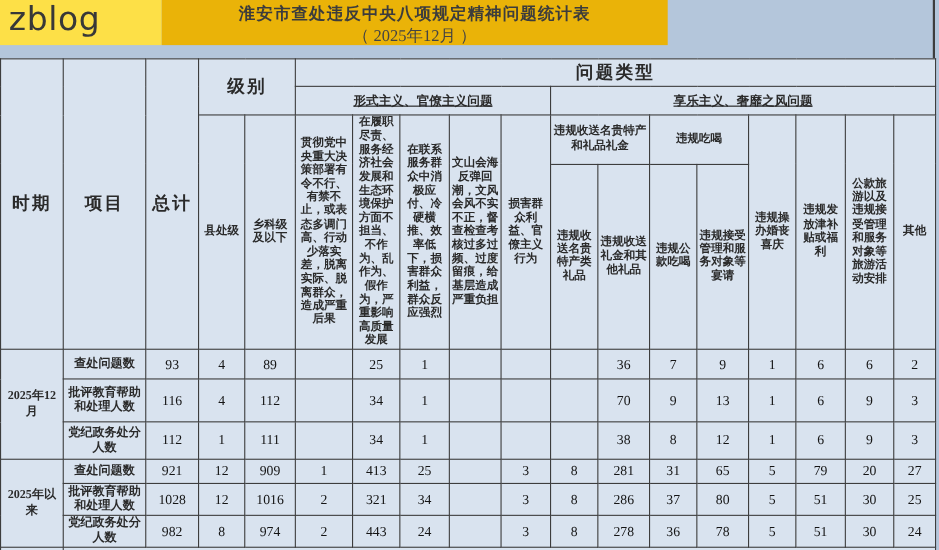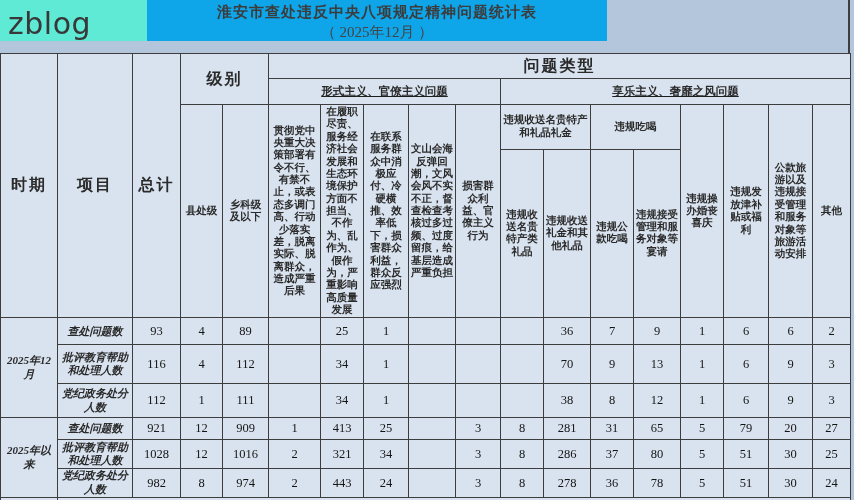--- a/index.html
+++ b/index.html
@@ -5,30 +5,30 @@
   * { box-sizing: border-box; margin: 0; padding: 0; }
   html, body { width: 854px; height: 500px; overflow: hidden; }
   body {
     position: relative;
     background: #b4c6db;
     font-family: "Liberation Serif", "DejaVu Serif", serif;
     color: #1b1b1b;
   }
   .brand-box {
     position: absolute; left: 0; top: 0; width: 147px; height: 41px;
-    background: #5eead4; display: flex; align-items: flex-end;
+    background: #fde047; display: flex; align-items: flex-start;
   }
   .brand {
     font-family: "DejaVu Sans", "Liberation Sans", sans-serif;
     font-size: 30px; font-weight: 400; color: #383838;
     padding-left: 8px; letter-spacing: 0.5px;
   }
   .title-box {
     position: absolute; left: 147px; top: 0; width: 460px; height: 41px;
-    background: #0ea5e9; text-align: center; padding-top: 3px;
+    background: #eab308; text-align: center; padding-top: 3px;
   }
   .title { font-size: 15px; font-weight: bold; color: #3c3c3c; letter-spacing: 1px; }
   .subtitle { font-size: 15px; color: #444; margin-top: 1px; }
   .top-right-line {
     position: absolute; left: 848px; top: 0; width: 2px; height: 54px;
     background: #3d3d3d;
   }
   table.report {
     position: absolute; left: 0; top: 53px; width: 850px; height: 447px;
     border-collapse: collapse; table-layout: fixed;
@@ -38,21 +38,21 @@
     border: 1px solid #3d3d3d;
     text-align: center; vertical-align: middle;
     overflow: hidden; padding: 0 1px;
   }
   .hd { font-weight: bold; font-size: 11.5px; color: #2a2a2a; }
   .hd-lg { font-weight: bold; font-size: 16px; color: #2a2a2a; letter-spacing: 2px; }
   .small {
     font-weight: bold; font-size: 10.5px; line-height: 1.18;
     word-break: break-all; color: #2a2a2a; padding: 1px 2px;
   }
-  .item { font-weight: bold; font-size: 11px; line-height: 1.25; word-break: break-all; color: #2a2a2a; font-style: italic; }
+  .item { font-weight: bold; font-size: 11px; line-height: 1.25; word-break: break-all; color: #2a2a2a; }
   .num { font-size: 12.5px; color: #141414; }
   .note-label { font-weight: bold; font-size: 11.5px; color: #2a2a2a; }
   .note-text {
     text-align: left; vertical-align: top;
     font-weight: bold; font-size: 11px; line-height: 1.32;
     word-break: break-all; padding: 2px 5px; color: #2a2a2a;
   }
   .rh1 { height: 25px; } .rh2 { height: 26px; text-decoration: underline; } .rh3 { height: 39px; } .rh4 { height: 148px; }
   .rd1 { height: 27px; } .rd2 { height: 39px; } .rd3 { height: 34px; }
   .rd4 { height: 22px; } .rd5 { height: 29px; } .rd6 { height: 25px; }

